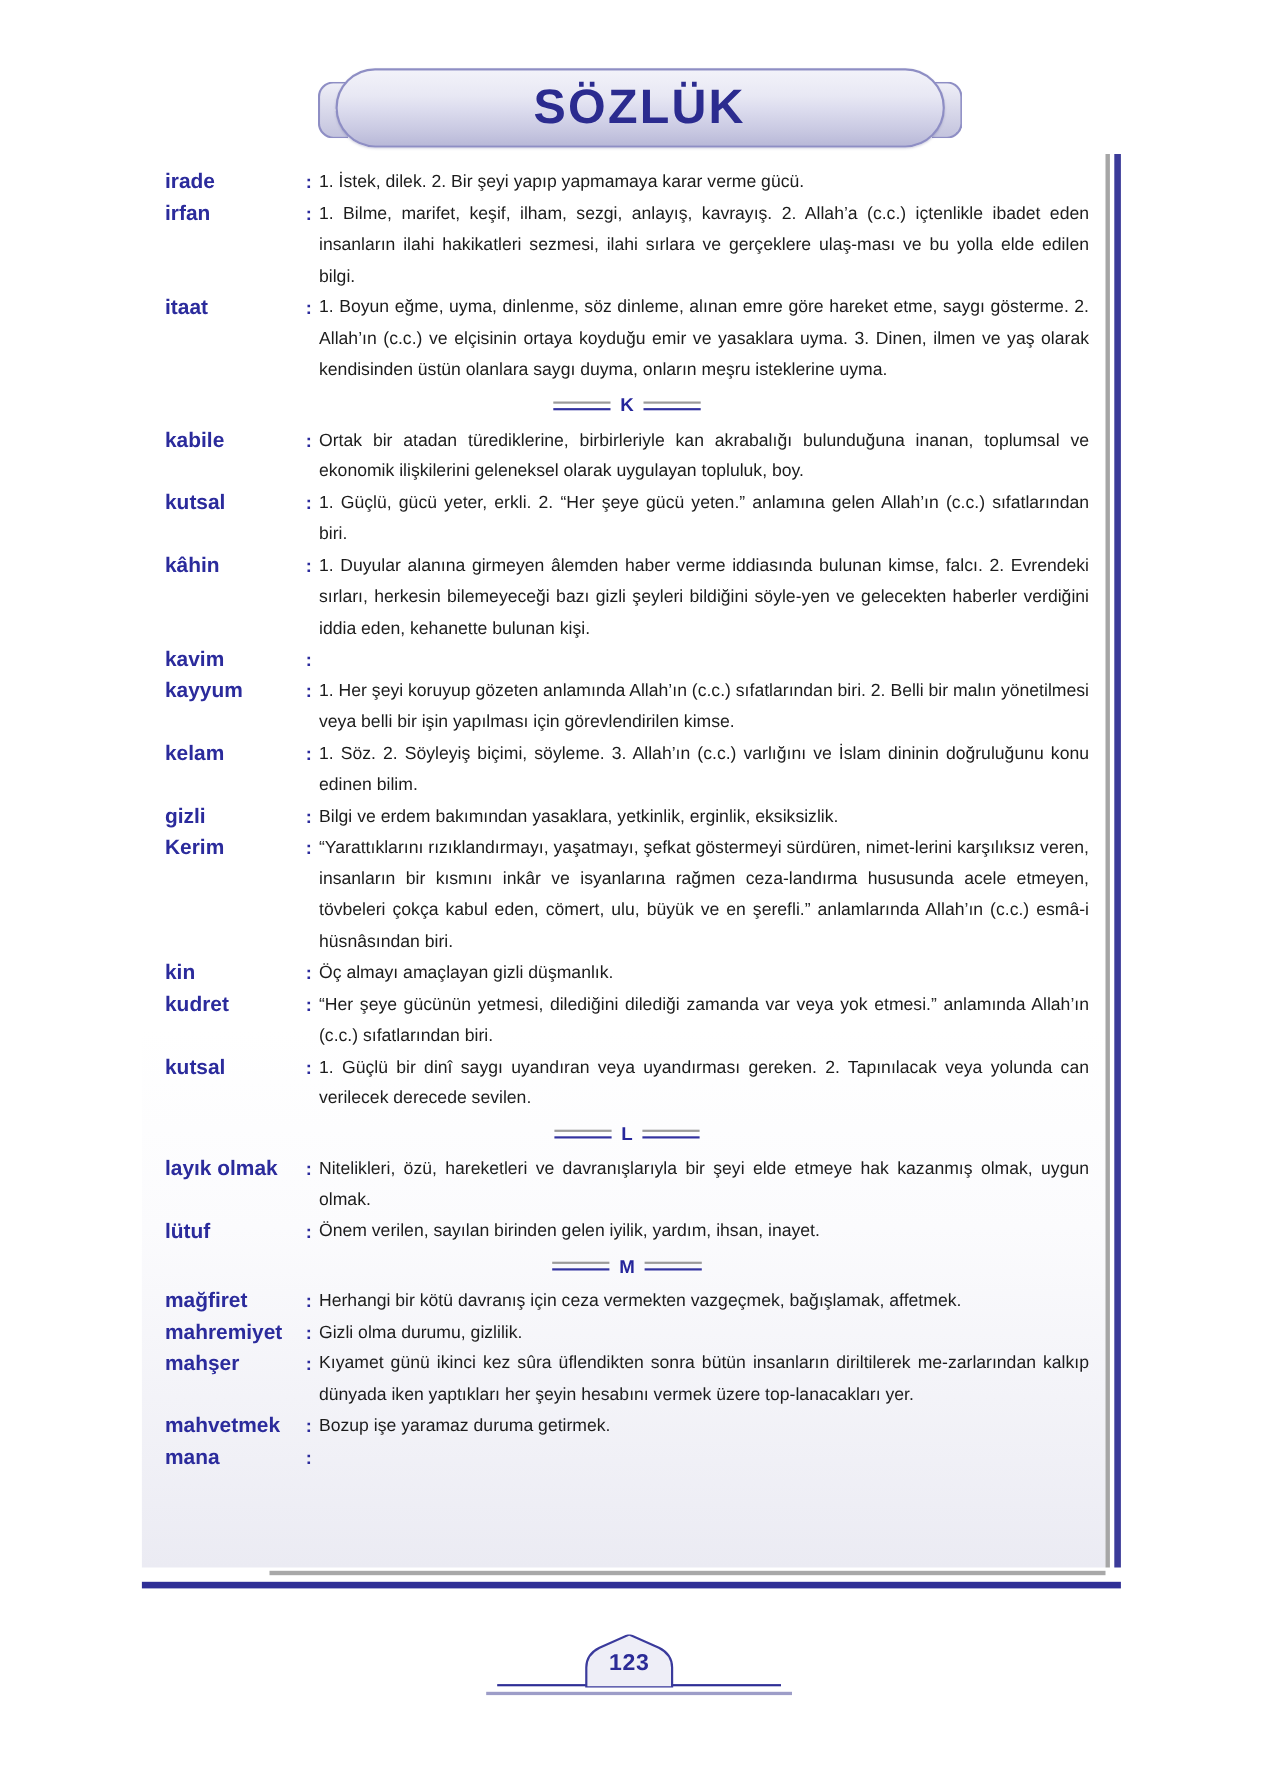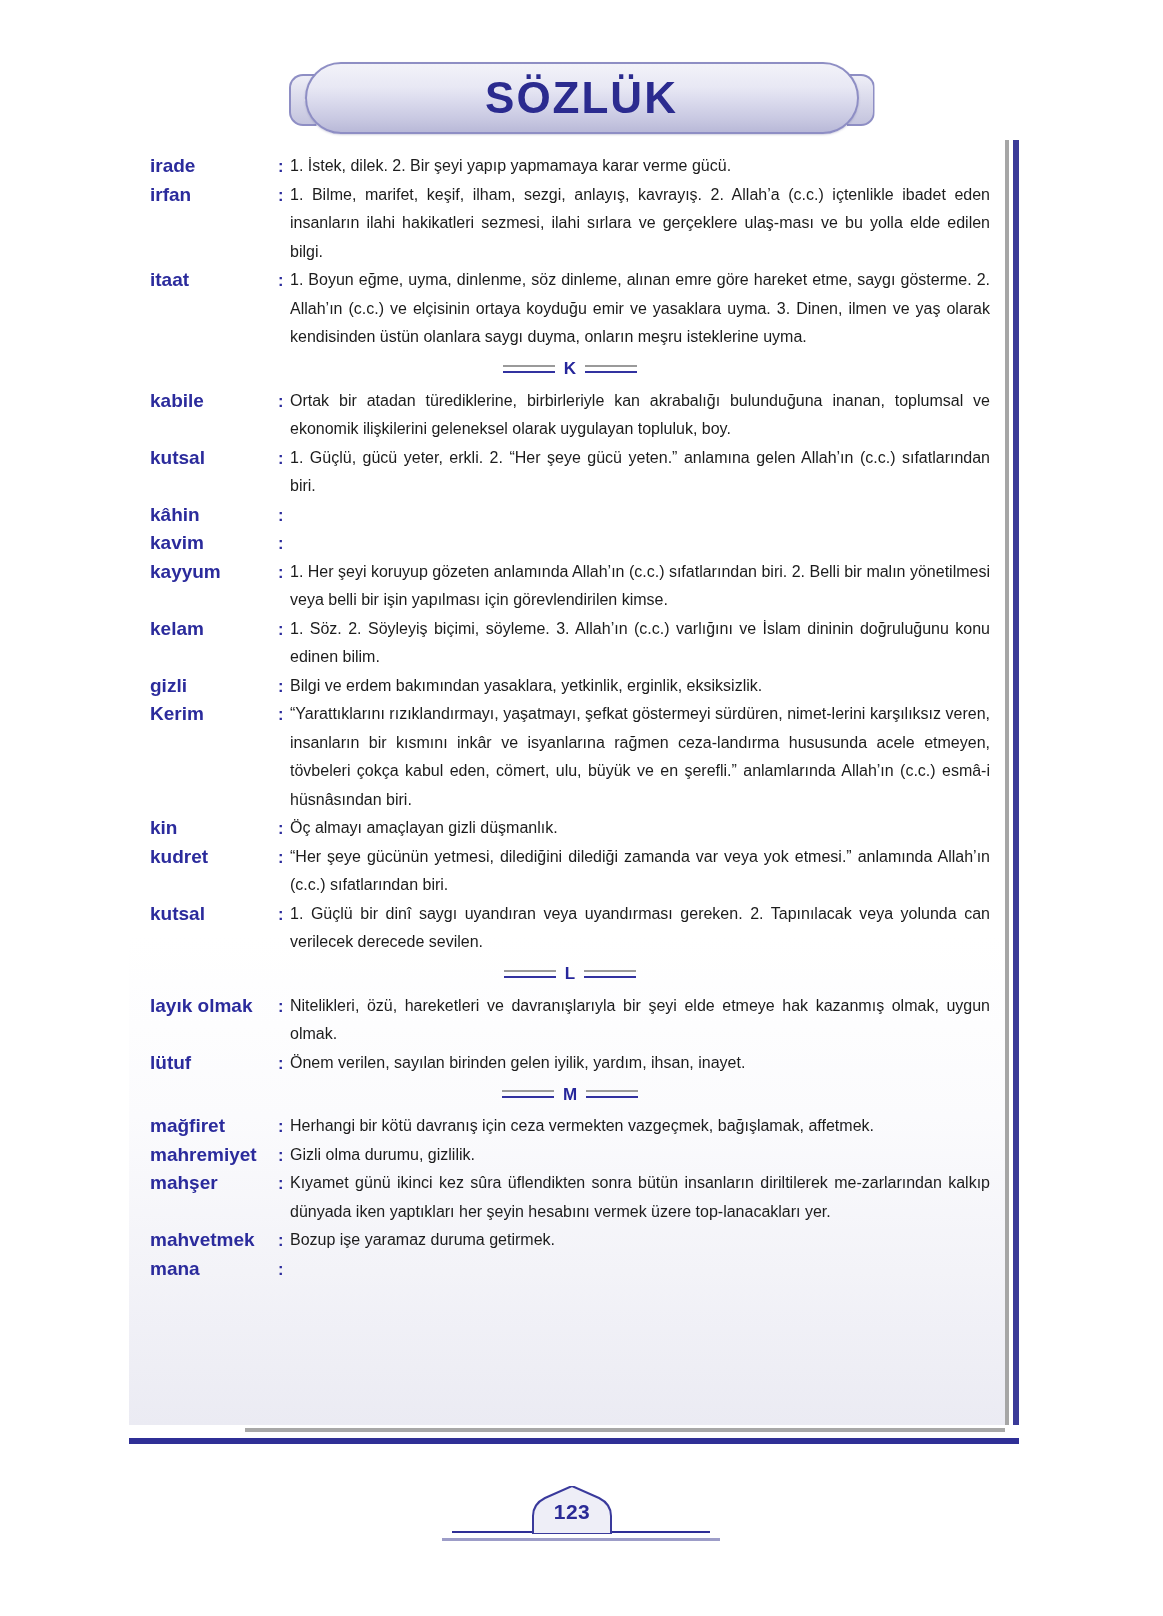--- a/index.html
+++ b/index.html
@@ -291,20 +291,21 @@
       <span class="def">Ortak bir atadan türediklerine, birbirleriyle kan akrabalığı bulunduğuna inanan, toplumsal ve ekonomik ilişkilerini geleneksel olarak uygulayan topluluk, boy.</span>
     </div>
     <div class="entry justified">
       <span class="head">kutsal</span>
       <span class="colon">:</span>
       <span class="def">1. Güçlü, gücü yeter, erkli. 2. “Her şeye gücü yeten.” anlamına gelen Allah’ın (c.c.) sıfatlarından biri.</span>
     </div>
     <div class="entry justified">
       <span class="head">kâhin</span>
       <span class="colon">:</span>
+      <span class="def">1. Duyular alanına girmeyen âlemden haber verme iddiasında bulunan kimse, falcı. 2. Evrendeki sırları, herkesin bilemeyeceği bazı gizli şeyleri bildiğini söyle-yen ve gelecekten haberler verdiğini iddia eden, kehanette bulunan kişi.</span>
     </div>
     <div class="entry justified">
       <span class="head">kavim</span>
       <span class="colon">:</span>
     </div>
     <div class="entry justified">
       <span class="head">kayyum</span>
       <span class="colon">:</span>
       <span class="def">1. Her şeyi koruyup gözeten anlamında Allah’ın (c.c.) sıfatlarından biri. 2. Belli bir malın yönetilmesi veya belli bir işin yapılması için görevlendirilen kimse.</span>
     </div>

